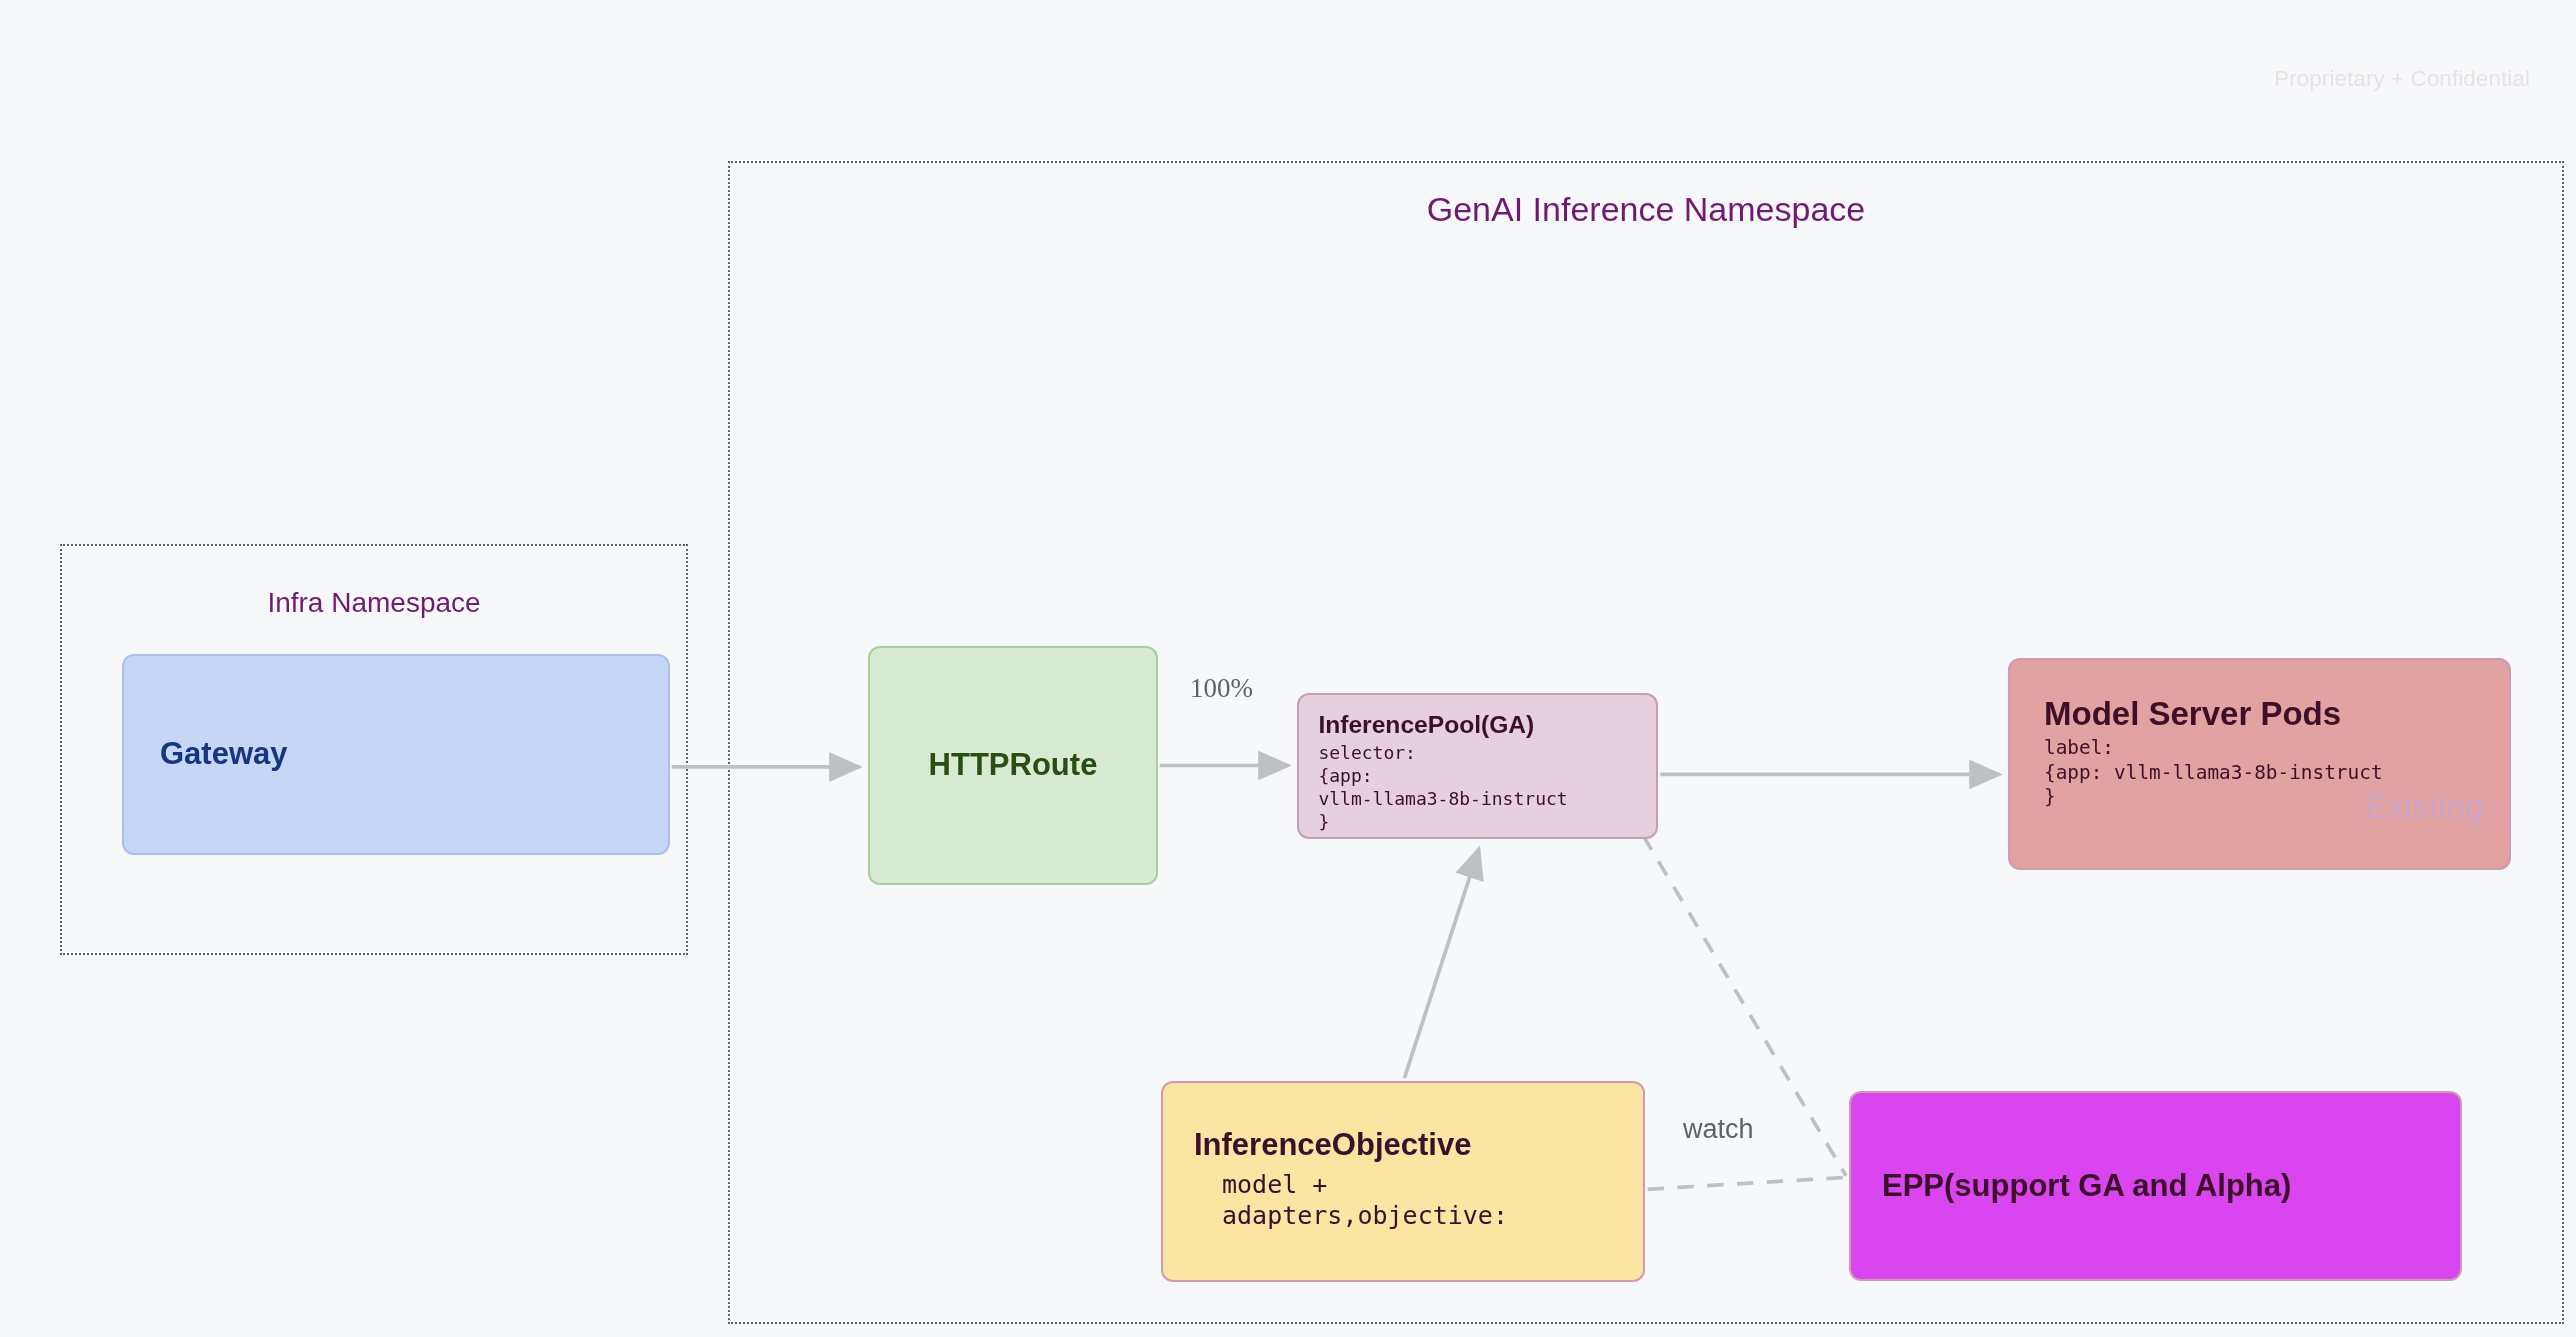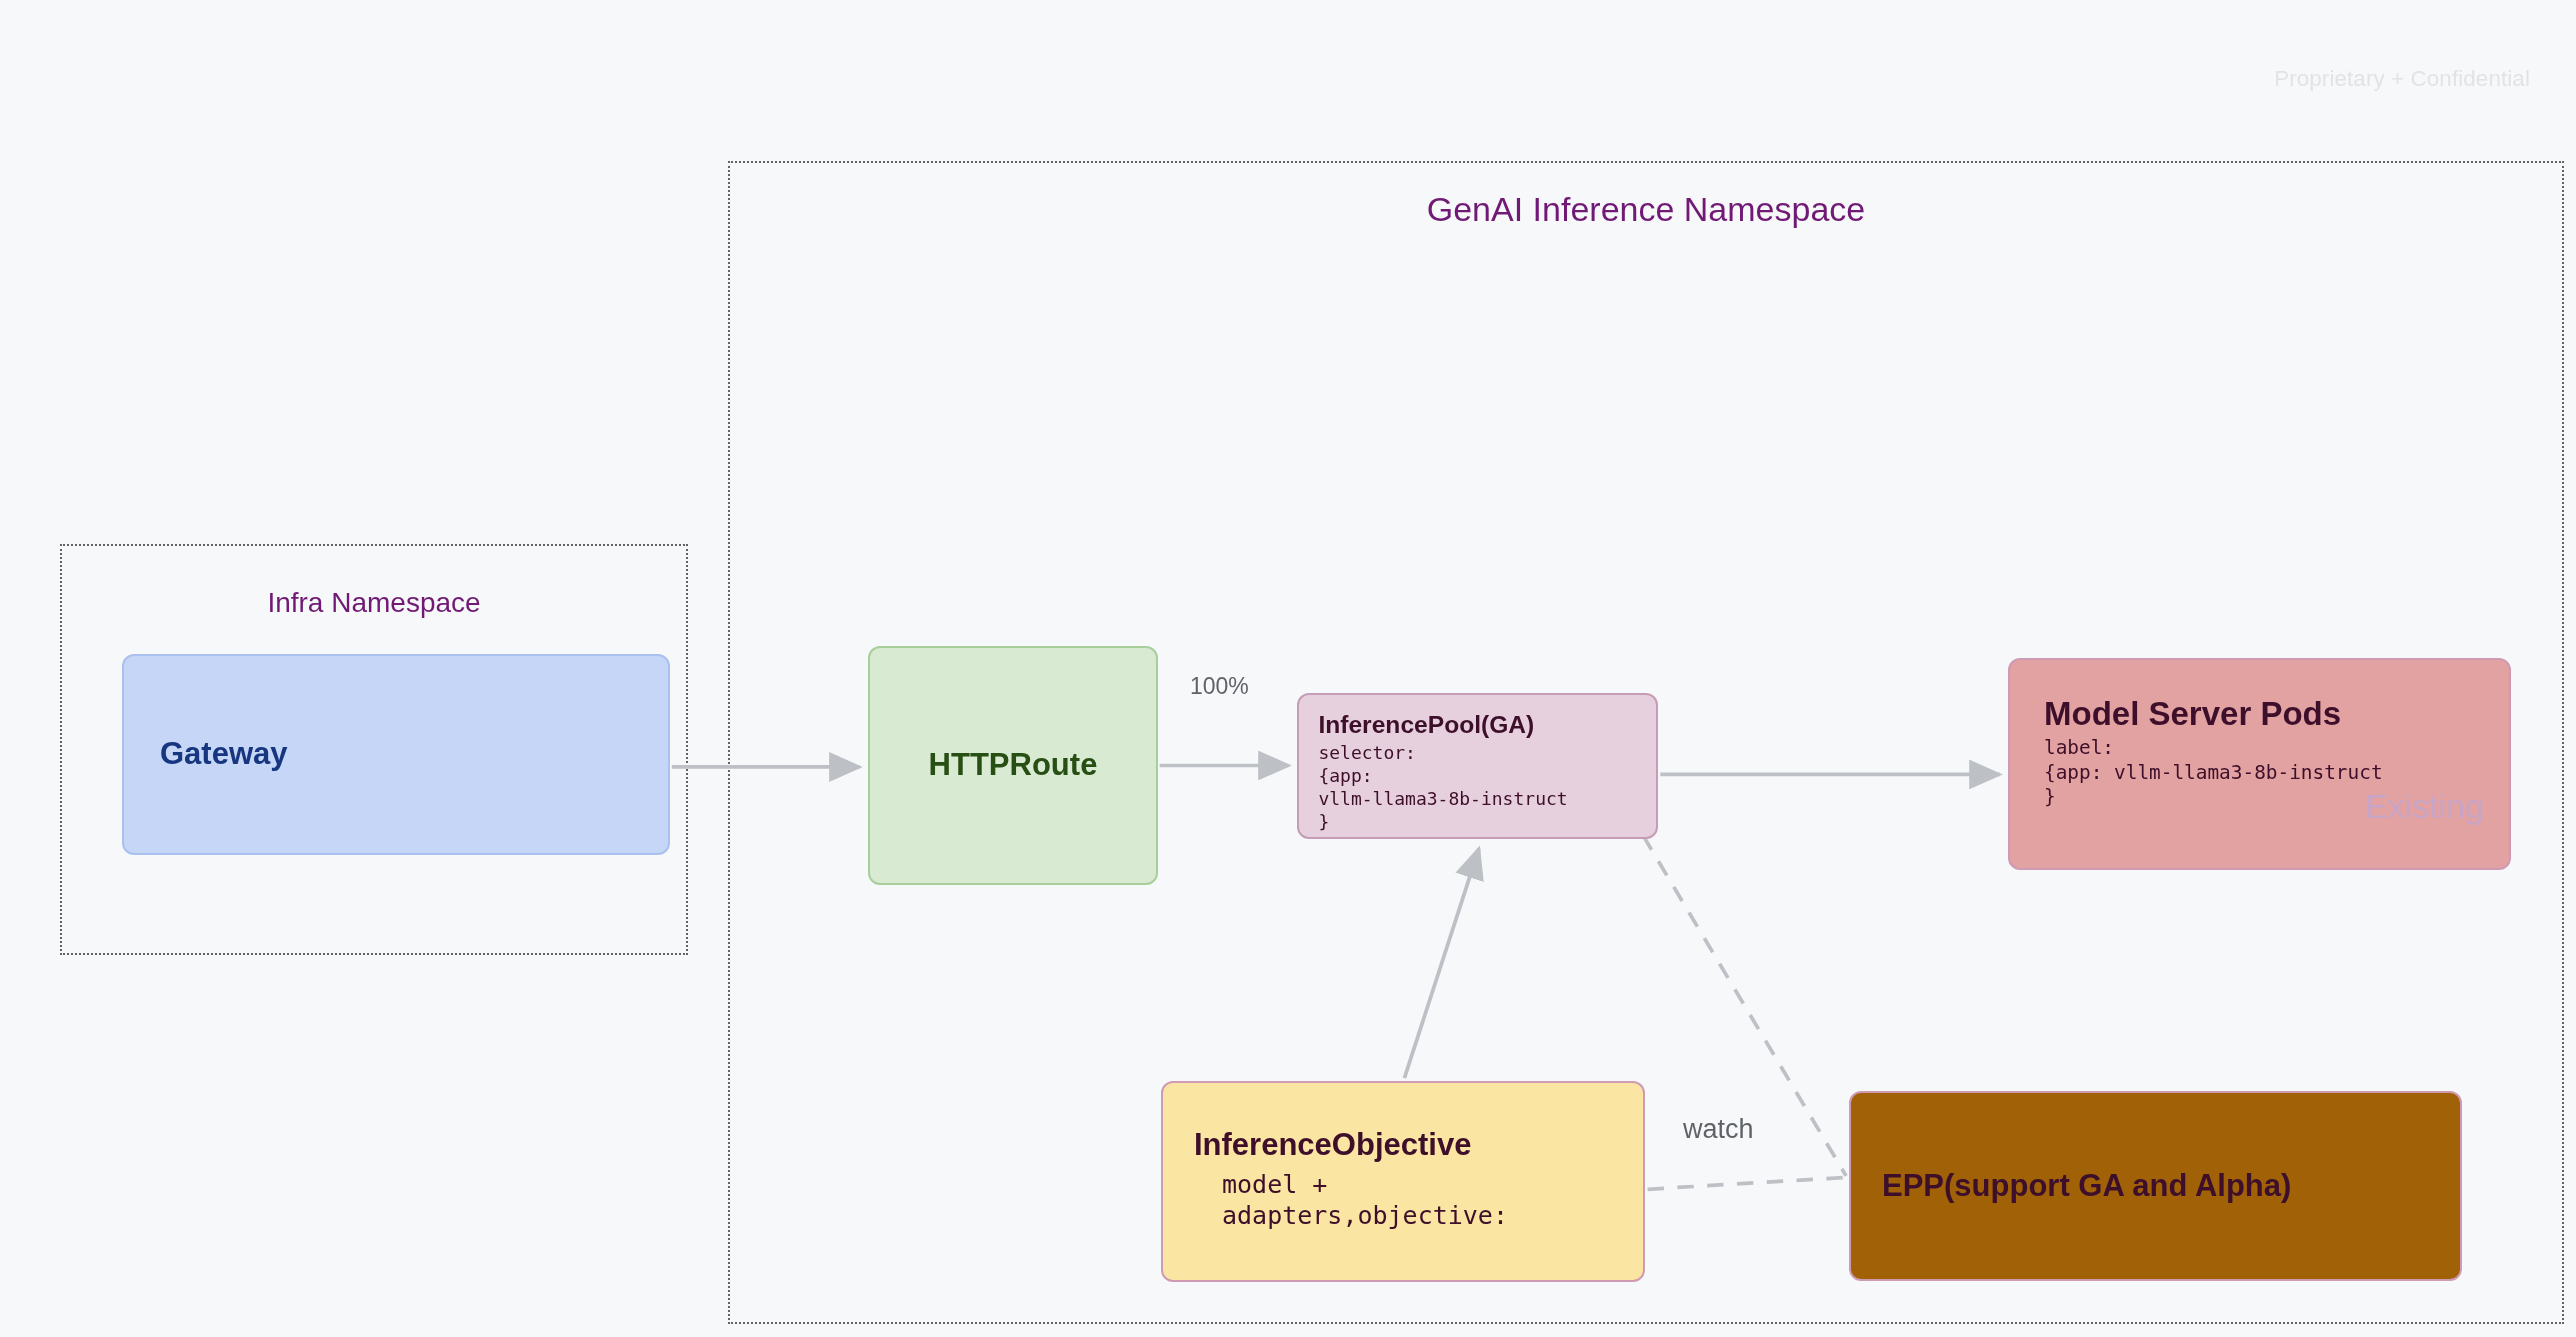--- a/index.html
+++ b/index.html
@@ -184,41 +184,42 @@
     color: #3d0f2a;
     margin-left: 28px;
   }
 
   
   #node-epp {
     left: 1849px;
     top: 1091px;
     width: 613px;
     height: 190px;
-    background: #a16207;
+    background: #d946ef;
     border: 2.2px solid #cf9ab4;
     display: flex;
     align-items: center;
     padding: 0 31px;
   }
   #node-epp .title {
     font-size: 31px;
     color: #3d0f2a;
   }
 
   
   .edge-label {
     position: absolute;
     color: #5f6368;
     white-space: nowrap;
   }
   #label-100 {
     left: 1190px;
     top: 673px;
-    font-size: 23px;
+    font-size: 27px;
+    font-family: Liberation Serif, serif;
   }
   #label-watch {
     left: 1683px;
     top: 1114px;
     font-size: 27px;
   }
 
   
   #edges {
     position: absolute;

